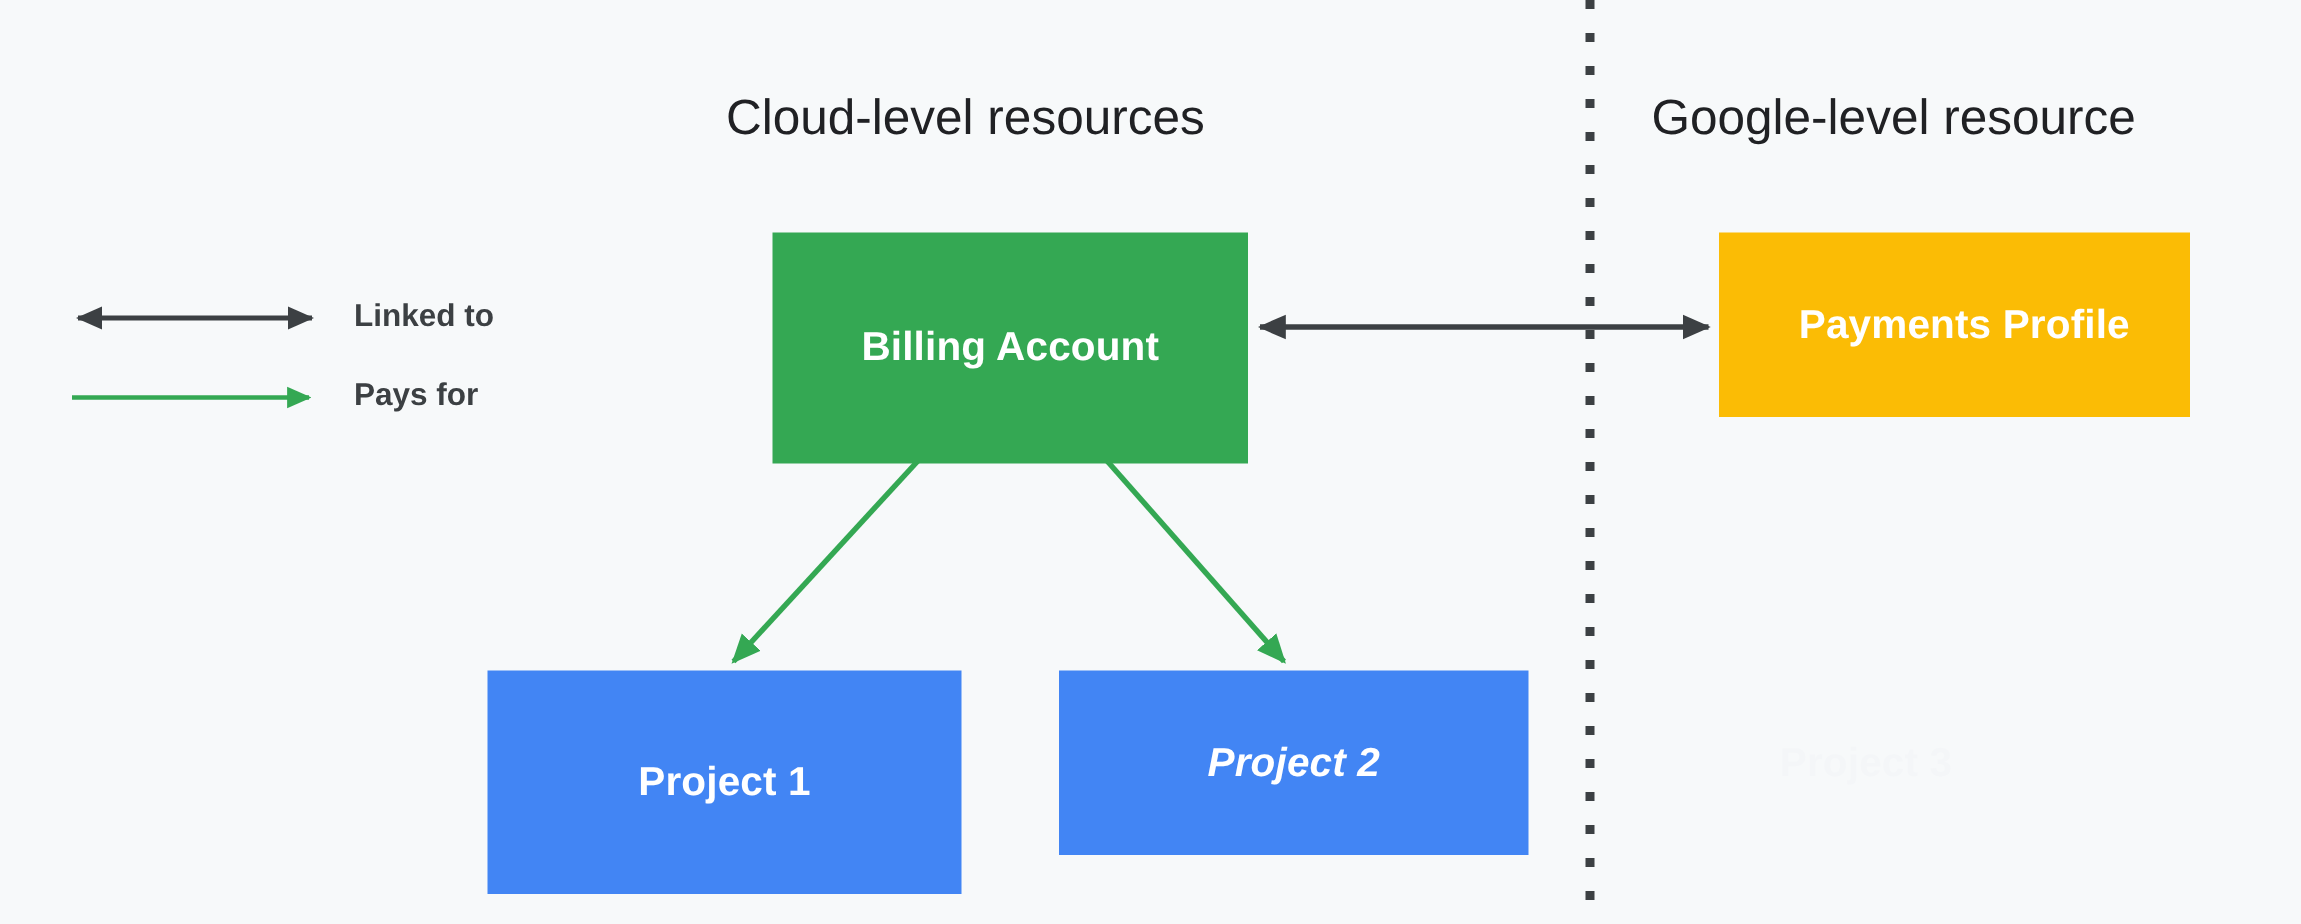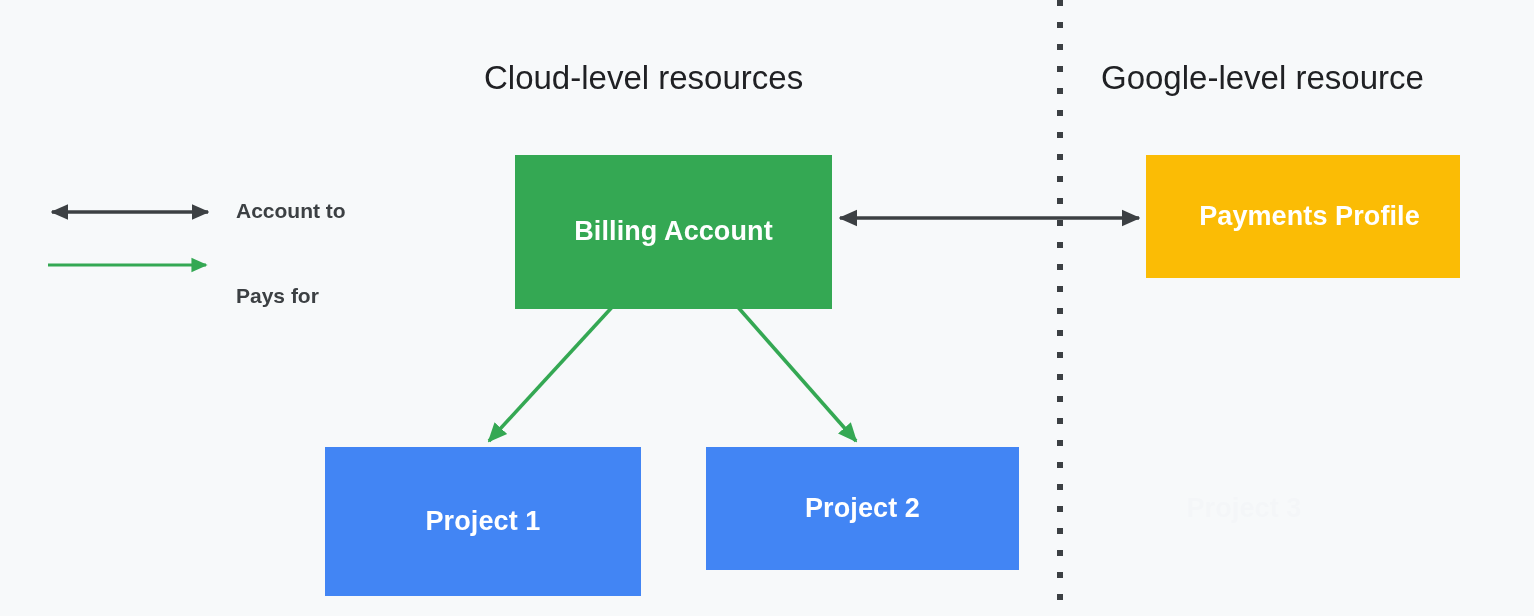--- a/index.html
+++ b/index.html
@@ -65,20 +65,21 @@
     background: #4285f4;
     font-size: 27px;
   }
   .node-project2 {
     left: 706px;
     top: 447px;
     width: 313px;
     height: 123px;
     background: #4285f4;
     font-size: 27px;
+    font-style: italic;
   }
   .node-project3 {
     left: 1146px;
     top: 447px;
     width: 196px;
     height: 123px;
     background: transparent;
     color: #f4f6f8;
     font-size: 27px;
   }
@@ -104,21 +105,20 @@
     color: #3c4043;
     white-space: nowrap;
   }
   .legend-label-linked {
     left: 236px;
     top: 199px;
   }
   .legend-label-pays {
     left: 236px;
     top: 252px;
-    margin-top: 32px;
   }
 </style>
 </head>
 <body>
 
 <div id="diagram">
 
   <svg class="svg-layer" viewBox="0 0 1534 616" width="1534" height="616" xmlns="http://www.w3.org/2000/svg">
     <defs>
       <marker id="arrow-dark-end" viewBox="0 0 10 10" refX="9.2" refY="5" markerWidth="5.2" markerHeight="5.2" orient="auto-start-reverse">
@@ -142,21 +142,21 @@
 
     <line x1="637" y1="280" x2="489" y2="441" stroke="#34a853" stroke-width="3.6" marker-end="url(#arrow-green-end)"></line>
 
     <line x1="714" y1="280" x2="856" y2="441" stroke="#34a853" stroke-width="3.6" marker-end="url(#arrow-green-end)"></line>
   </svg>
 
   <div class="col-header header-google">Google-level resource</div>
 
   <div class="col-header header-cloud">Cloud-level resources</div>
 
-  <div class="legend-label legend-label-linked">Account to</div>
+  <div class="legend-label legend-label-linked">Linked to</div>
 
   <div class="legend-label legend-label-pays">Pays for</div>
 
   <div class="node node-billing">Billing Account</div>
 
   <div class="node node-payments">Payments Profile</div>
 
   <div class="node node-project1">Project 1</div>
 
   <div class="node node-project2">Project 2</div>

